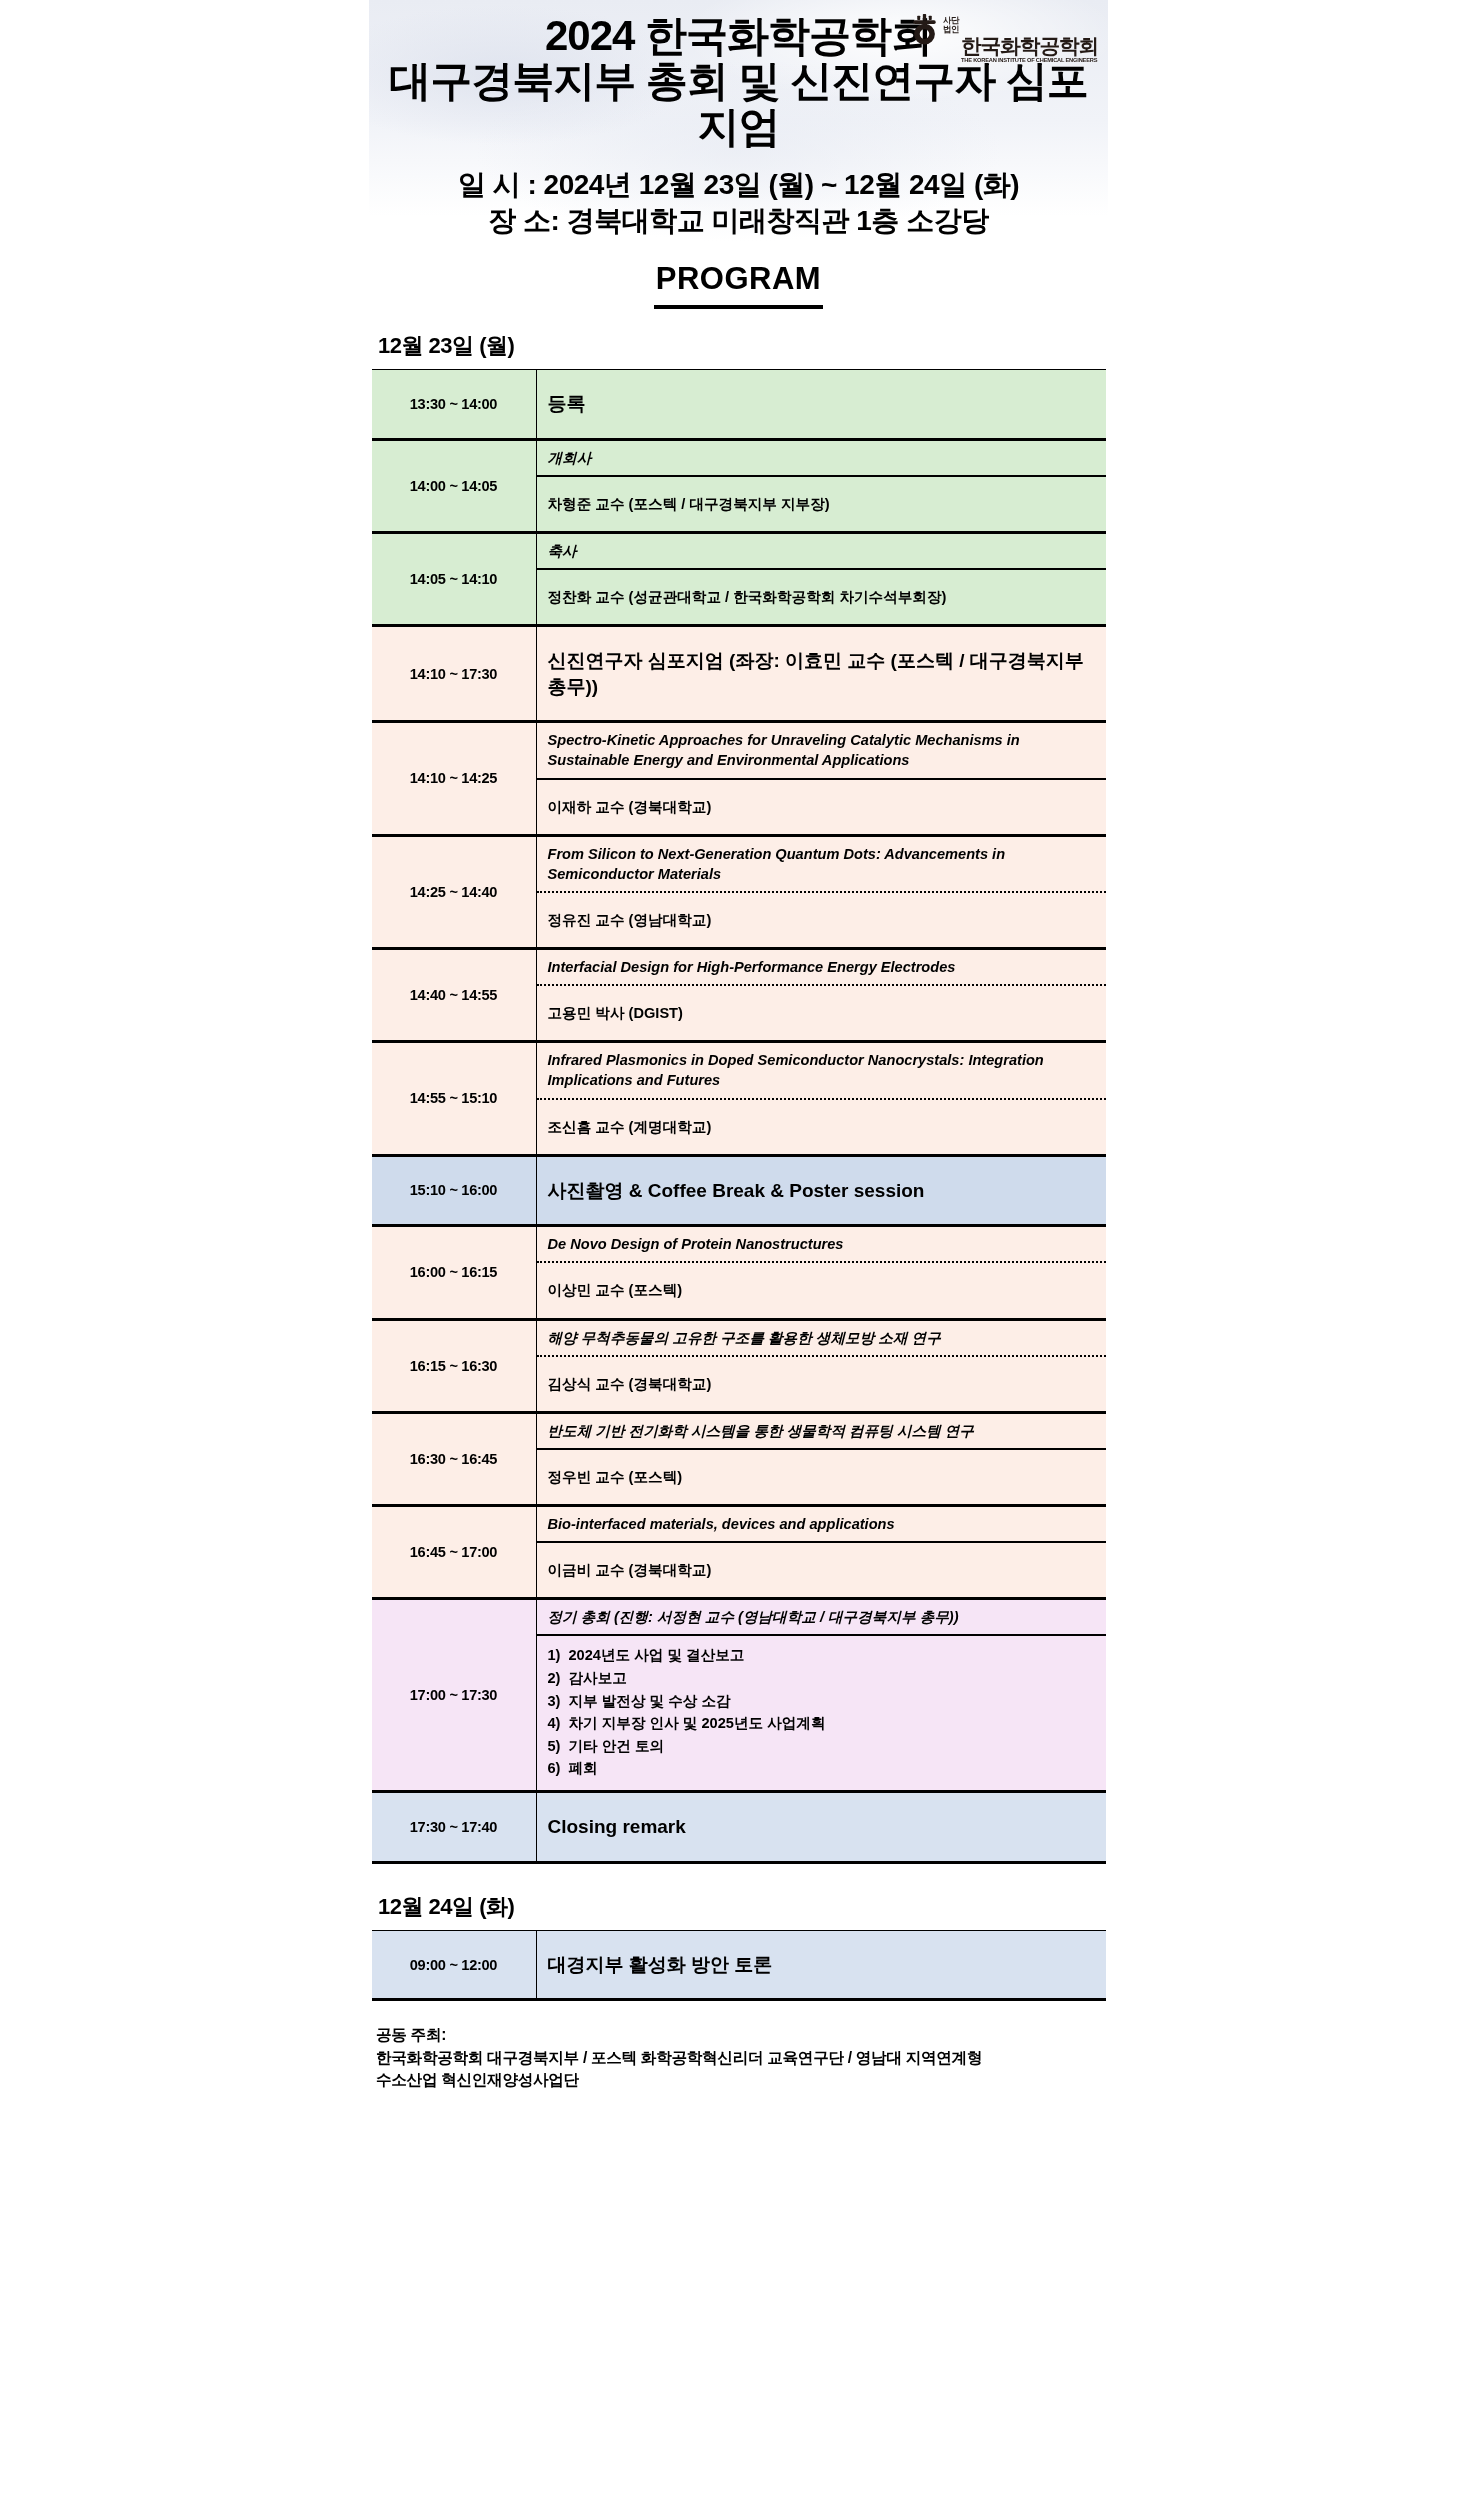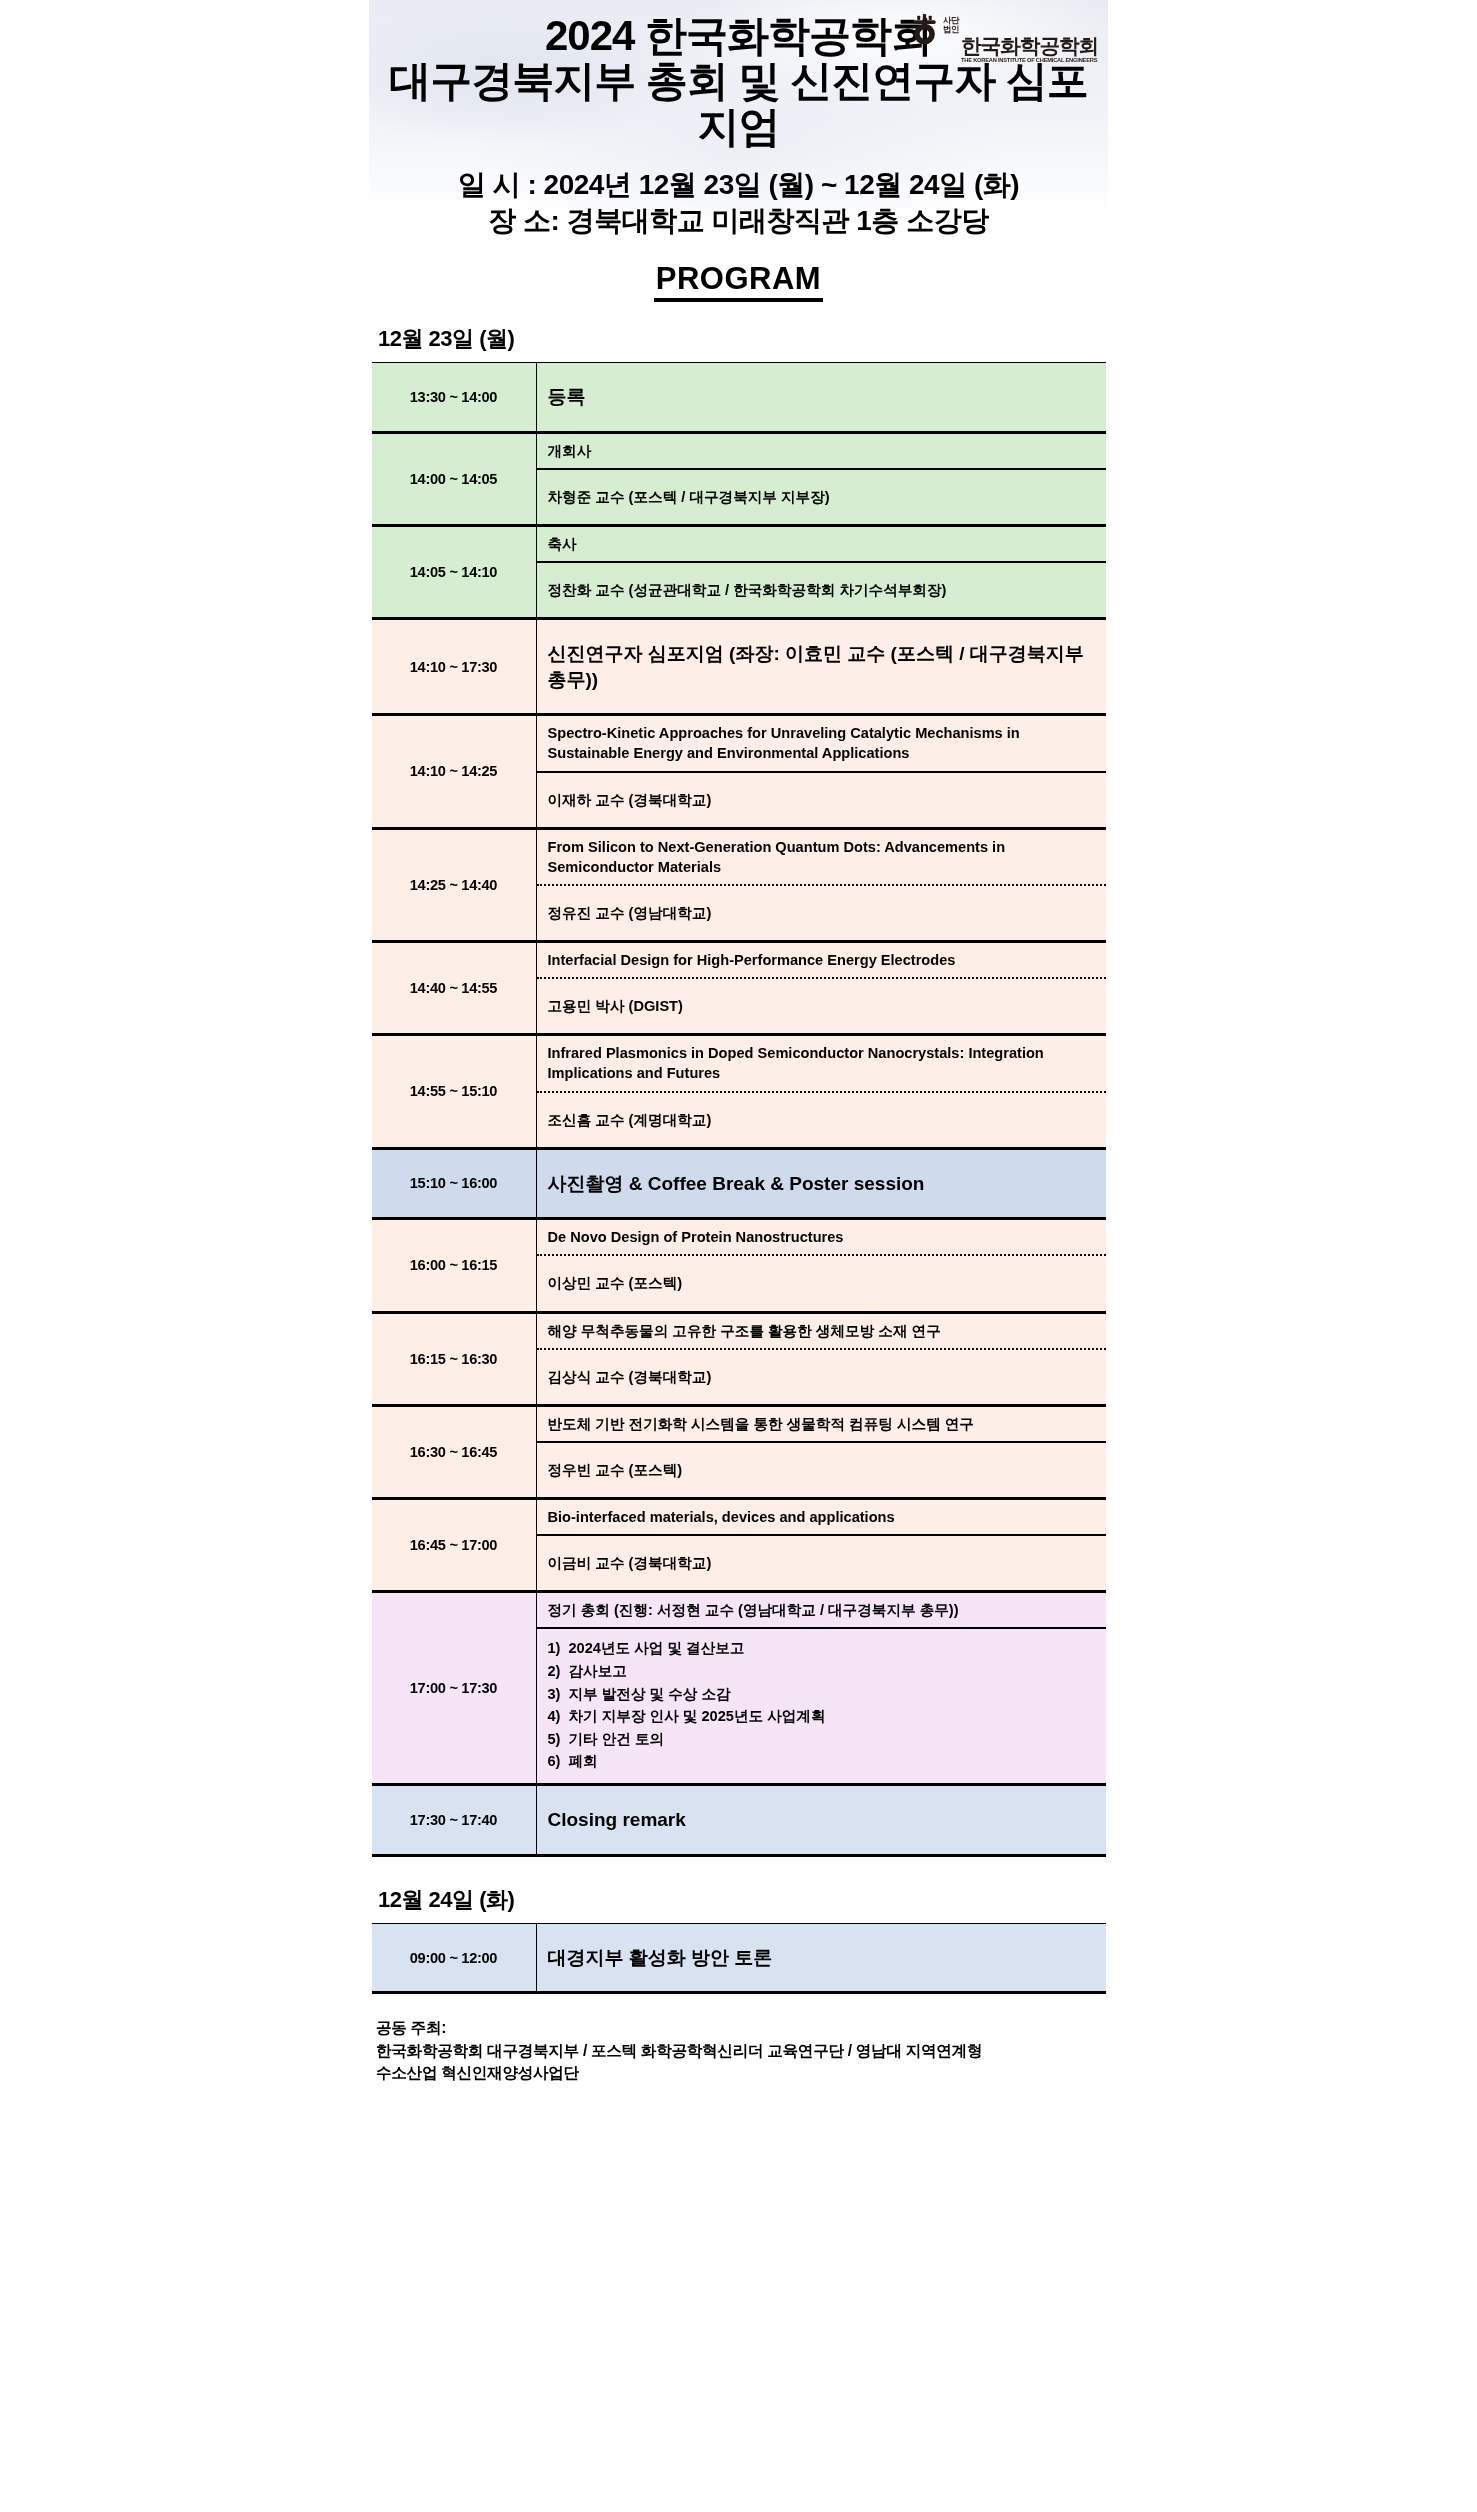--- a/index.html
+++ b/index.html
@@ -27,39 +27,39 @@
     display:flex; align-items:flex-start; gap:2px; text-align:left; color:#241a16;
   }
   .logo svg { display:block; }
   .logo-corp { font-size:8.5px; line-height:1.02; letter-spacing:-0.5px; padding-top:3px; }
   .logo-text { padding-top:1px; }
   .logo-kr { font-size:20.6px; line-height:0.95; letter-spacing:-1px; white-space:nowrap;margin-top:22px; }
   .logo-en { font-size:5.8px; letter-spacing:-0.2px; white-space:nowrap; transform:scaleX(0.98); transform-origin:left; margin-top:1.5px; }
 
   .meta { margin-top:18px; font-size:28px; line-height:1.30; letter-spacing:-0.5px; }
   .program-wrap { margin-top:21px; }
-  .program-label { display:inline-block; font-size:31px; letter-spacing:0.5px; border-bottom:4px solid #000; padding:0 2px 1px; }
+  .program-label { display:inline-block; font-size:31px; letter-spacing:0.5px; border-bottom:4px solid #000; padding:0 2px 8px; }
 
   .day-heading { font-size:22px; margin:22px 0 8px 9px; letter-spacing:-0.5px; }
   .day-heading.second { margin-top:28px; }
 
   
   .sched-table { margin:0 2.5px; border-top:1.5px solid #000; border-bottom:3.5px solid #000; }
   .row { display:flex; align-items:stretch; border-top:3px solid #000; }
   .row:first-child { border-top:none; }
   .time-cell {
     flex:0 0 144px; display:flex; align-items:center; justify-content:center;
     font-size:14.6px; letter-spacing:-0.3px; padding:4px 10px; text-align:center;
   }
   .session-cell { flex:1 1 auto; border-left:1.5px solid #000; display:flex; flex-direction:column; justify-content:center; min-width:0; }
   .single-line { padding:21px 11px; font-size:19px; line-height:1.35; }
   .sub { padding:17px 11px; font-size:14.6px; line-height:1.38; }
   .sub.speaker.solid { border-top:2.5px solid #000; }
   .sub.speaker.dotted { border-top:2px dotted #000; }
-  .sub.head { padding:7px 11px; }
+  .sub.head { padding:7px 11px;font-style:italic; }
   .agenda { border-top:2.5px solid #000; padding:8px 11px 10px; }
   .agenda-item { display:flex; gap:8px; font-size:14.6px; line-height:1.55; }
   .agenda-num { flex:0 0 auto; }
 
   .bg-green  { background:#d7edd2; }
   .bg-peach  { background:#fdeee7; }
   .bg-blue   { background:#cfdbec; }
   .bg-purple { background:#f6e5f6; }
   .bg-lblue  { background:#d8e2f0; }
 

